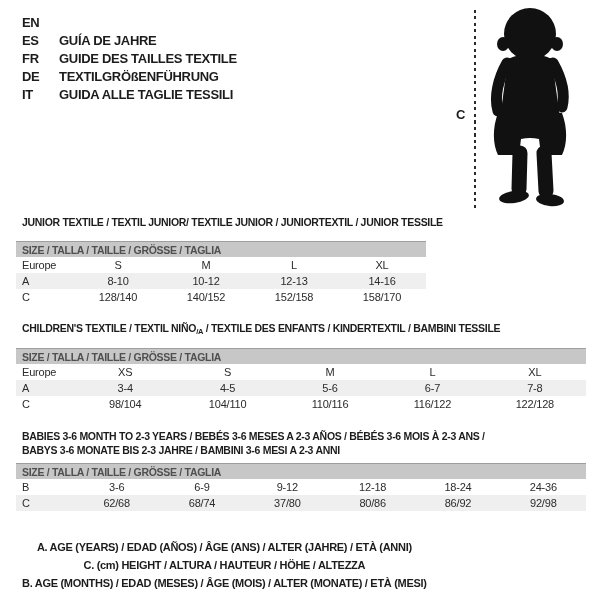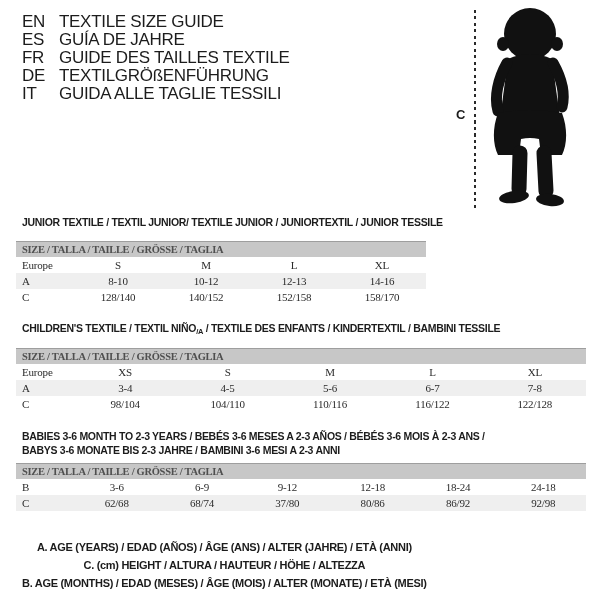--- a/index.html
+++ b/index.html
@@ -8,39 +8,39 @@
     background: #ffffff;
     font-family: "Liberation Sans", sans-serif;
     color: #1c1c1c;
     overflow: hidden;
   }
   .page { position: relative; width: 600px; height: 600px; background: #fff; }
 
   
   .lang-header { position: absolute; left: 22px; top: 13px; }
   .lang-row { display: flex; height: 18px; align-items: center;
-              font-weight: normal; font-size: 17px; letter-spacing: -0.3px; white-space: nowrap; }
+              font-weight: bold; font-size: 13px; letter-spacing: -0.3px; white-space: nowrap; }
   .lang-code { width: 37px; flex: none; }
 
   
   .height-line { position: absolute; left: 474px; top: 10px; width: 2px; height: 200px;
                  background-image: repeating-linear-gradient(to bottom, #2a2a2a 0 3px, transparent 3px 6.5px); }
   .height-label { position: absolute; left: 456px; top: 107px;
                   font-weight: bold; font-size: 13px; }
   .baby-svg { position: absolute; left: 478px; top: 7px; }
 
   
   .table-block { position: absolute; left: 16px; }
   .tb1 { top: 216px; width: 410px; }
   .tb2 { top: 322px; width: 570px; }
   .tb3 { top: 429px; width: 570px; }
   .table-title { font-size: 10.5px; font-weight: bold; letter-spacing: -0.3px;
                  line-height: 13px; margin: 0 0 0 6px; white-space: nowrap; }
   .tb3 .table-title { line-height: 14px; }
-  .size-table { width: 100%; font-family: Liberation Serif, serif; }
+  .size-table { width: 100%; }
   .tb1 .size-table { margin-top: 12px; }
   .tb2 .size-table { margin-top: 10px; }
   .tb3 .size-table { margin-top: 6px; }
   .thead { height: 16px; line-height: 16px; background: #c7c7c7; border-top: 1px solid #9e9e9e;
            color: #4f4f4f; font-size: 10.5px; font-weight: bold; letter-spacing: -0.3px;
            padding-left: 6px; box-sizing: border-box; }
   .trow { display: flex; height: 16px; line-height: 16px; font-size: 11px; color: #2b2b2b;
           letter-spacing: -0.2px; }
   .trow.shaded { background: #efefef; }
   .tlabel { width: 58px; flex: none; padding-left: 6px; box-sizing: border-box; }
@@ -53,21 +53,20 @@
               letter-spacing: -0.3px; white-space: nowrap; }
 </style>
 </head>
 <body>
 
 <div class="page">
 
   <div class="lang-header">
     <div class="lang-row">
       <span class="lang-code">EN</span>
-      <span class="lang-label">TEXTILE SIZE GUIDE</span>
     </div>
     <div class="lang-row">
       <span class="lang-code">ES</span>
       <span class="lang-label">GUÍA DE JAHRE</span>
     </div>
     <div class="lang-row">
       <span class="lang-code">FR</span>
       <span class="lang-label">GUIDE DES TAILLES TEXTILE</span>
     </div>
     <div class="lang-row">
@@ -164,21 +163,21 @@
     </h2>
     <div class="size-table">
       <div class="thead">SIZE / TALLA / TAILLE / GRÖSSE / TAGLIA</div>
       <div class="trow">
         <span class="tlabel">B</span>
         <span class="tcell">3-6</span>
         <span class="tcell">6-9</span>
         <span class="tcell">9-12</span>
         <span class="tcell">12-18</span>
         <span class="tcell">18-24</span>
-        <span class="tcell">24-18</span>
+        <span class="tcell">24-36</span>
       </div>
       <div class="trow shaded">
         <span class="tlabel">C</span>
         <span class="tcell">62/68</span>
         <span class="tcell">68/74</span>
         <span class="tcell">37/80</span>
         <span class="tcell">80/86</span>
         <span class="tcell">86/92</span>
         <span class="tcell">92/98</span>
       </div>

